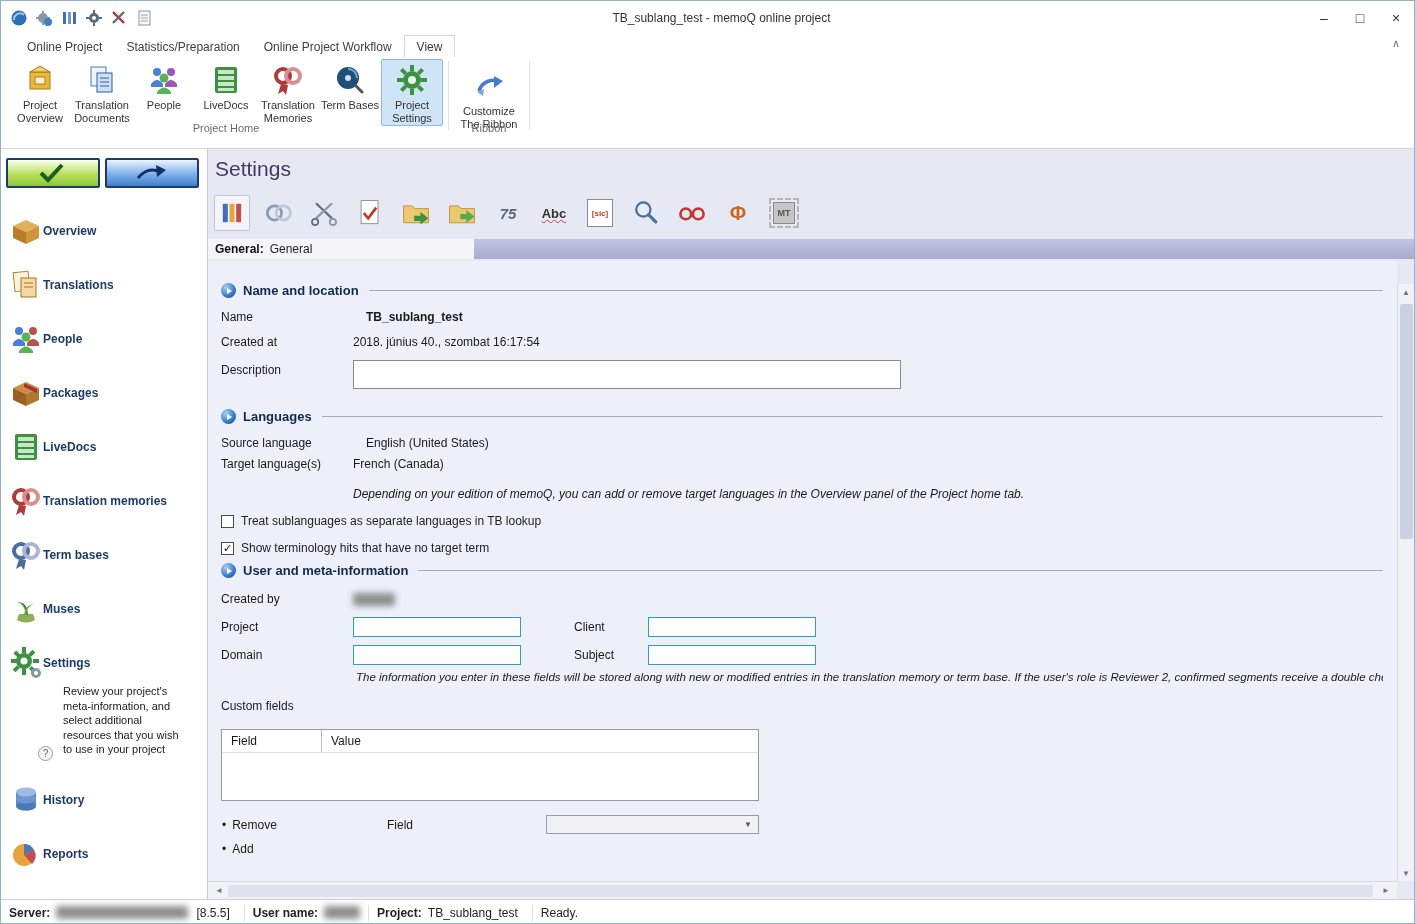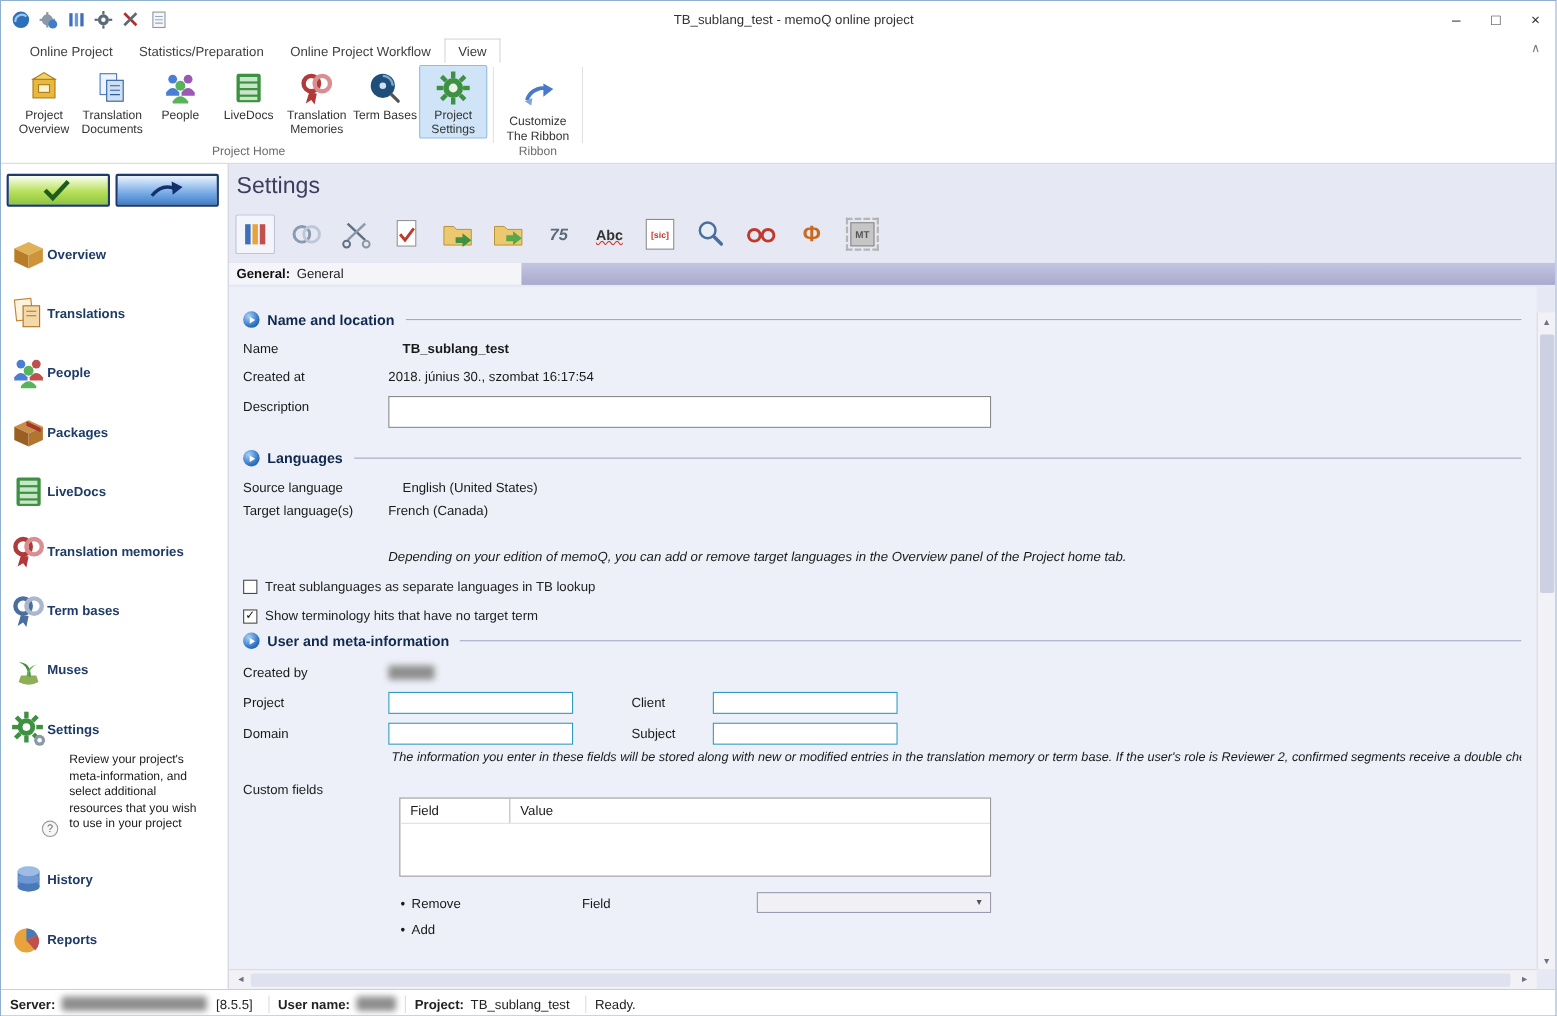--- a/index.html
+++ b/index.html
@@ -16,21 +16,21 @@
 
   
   .ribbon-tabs { height:23px; display:flex; align-items:flex-end; padding-left:14px; background:#fff; position:relative; }
   .rtab { padding:4px 12px 3px 12px; font-size:12px; color:#404040; }
   .rtab.active { background:#fff; border:1px solid #d6d6d6; border-bottom:none; color:#3a3a3a; }
   .ribbon-collapse { position:absolute; right:14px; top:3px; color:#777; font-size:11px; }
 
   
   .ribbon-body { height:92px; background:#fff; border-bottom:1px solid #d6d6d6; display:flex; padding-left:6px; }
   .rgroup { position:relative; display:flex; align-items:flex-start; padding:2px 2px 16px 2px; }
-  .rgroup-label { position:absolute; bottom:4px; left:0; right:0; text-align:center; font-size:11px; color:#6b6b6b; }
+  .rgroup-label { position:absolute; bottom:14px; left:0; right:0; text-align:center; font-size:11px; color:#6b6b6b; }
   .rbtn { width:62px; display:flex; flex-direction:column; align-items:center; padding-top:3px; border:1px solid transparent; border-radius:2px; }
   .rbtn .ric { width:34px; height:34px; }
   .rbtn .rlabel { font-size:11px; line-height:1.18; text-align:center; color:#333; margin-top:2px; }
   .rbtn.selected { background:#cfe4f7; border-color:#8fbbe3; }
   .rsep { width:1px; background:#e2e2e2; margin:4px 3px 18px 3px; }
 
   
   .content-row { display:flex; height:750px; }
 
   
@@ -78,29 +78,29 @@
   .bullet::after { content:""; position:absolute; left:6px; top:4.5px; border-left:5px solid #fff;
                    border-top:3px solid transparent; border-bottom:3px solid transparent; }
   .sec-title { font-weight:bold; font-size:13px; color:#10294e; white-space:nowrap; }
   .sec-rule { flex:1; height:1px; background:#a6a7c6; margin-left:10px; }
 
   .frow { display:flex; align-items:center; margin:0 0 11px 13px; }
   .flabel { width:132px; flex-shrink:0; color:#1a1a1a; }
   .fvalue { color:#1a1a1a; }
   .fvalue.bold { font-weight:bold; }
   .desc-input { width:548px; height:29px; border:1px solid #8a8a8a; background:#fff; padding:2px 4px; font:inherit; }
-  .note { font-style:italic; margin:28px 14px 13px 145px; color:#1a1a1a; }
+  .note { font-style:italic; margin:16px 14px 13px 145px; color:#1a1a1a; }
   .cbrow { display:flex; align-items:center; gap:7px; margin:0 0 13px 13px; }
   .cb { width:13px; height:13px; border:1px solid #4a4a4a; background:#fff; font-size:11px; line-height:11px;
         text-align:center; color:#111; flex-shrink:0; }
   .meta-input { width:168px; height:20px; border:1px solid #2e9bbf; background:#fff; padding:1px 4px; font:inherit; }
   .flabel2 { width:127px; padding-left:53px; flex-shrink:0; color:#1a1a1a; }
   .blurred { height:13px; background:#8e8e8e; border-radius:2px; filter:blur(3px); }
   .meta-note { font-style:italic; margin:6px 14px 14px 148px; color:#1a1a1a; font-size:11.5px; white-space:nowrap; overflow:hidden; }
-  .cf-row { display:flex; margin-left:13px; align-items:flex-start; }
+  .cf-row { display:flex; margin-left:13px; align-items:flex-start;flex-direction:column; }
   .cf-label { width:142px; flex-shrink:0; padding-top:2px; }
   .cf-table { width:538px; height:72px; background:#fff; border:1px solid #9a9a9a; }
   .cf-head { display:flex; border-bottom:1px solid #e0e0e0; }
   .cf-th { padding:4px 9px; color:#1a1a1a; }
   .cf-th.field { width:100px; border-right:1px solid #b9b9b9; }
   .action-row { display:flex; align-items:center; margin:14px 0 0 156px; }
   .link-btn { display:flex; gap:6px; align-items:center; color:#1a1a1a; cursor:default; }
   .rm-w { width:165px; }
   .dd-label { width:159px; color:#1a1a1a; }
   .cf-select { width:213px; height:19px; background:#f1f1f5; border:1px solid #9a9ab2; display:flex;
@@ -493,21 +493,21 @@
         <span class="bullet"></span>
         <span class="sec-title">Name and location</span>
         <span class="sec-rule"></span>
       </div>
       <div class="frow">
         <span class="flabel">Name</span>
         <span class="fvalue bold" style="padding-left:13px;">TB_sublang_test</span>
       </div>
       <div class="frow">
         <span class="flabel">Created at</span>
-        <span class="fvalue">2018. június 30., szombat 16:17:54</span>
+        <span class="fvalue">2018. június 40., szombat 16:17:54</span>
       </div>
       <div class="frow" style="align-items:flex-start; margin-bottom:20px;">
         <span class="flabel" style="padding-top:3px;">Description</span>
         <input class="desc-input" type="text" style="">
       </div>
 
       <div class="sec-h">
         <span class="bullet"></span>
         <span class="sec-title">Languages</span>
         <span class="sec-rule"></span>

